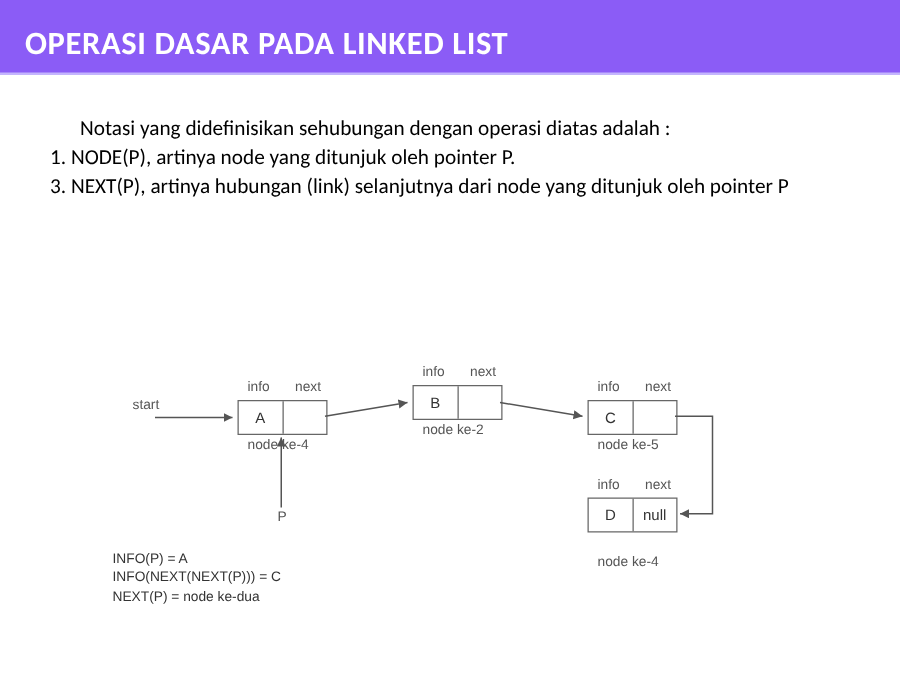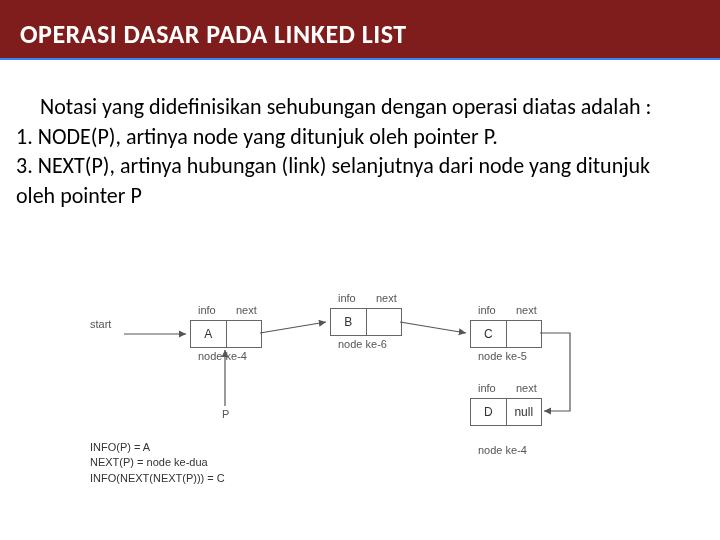--- a/index.html
+++ b/index.html
@@ -7,33 +7,33 @@
     padding: 0;
     width: 720px;
     height: 540px;
     background: #fff;
     font-family: "Calibri", "Arial", sans-serif;
     color: #000;
     position: relative;
     overflow: hidden;
   }
   .title-bar {
-    background: #7f1d1d;
+    background: #8b5cf6;
     padding: 18px 20px 8px 20px;
-    border-bottom: 2px solid #3b82f6;
+    border-bottom: 2px solid #c4b5fd;
   }
   .title {
     color: #fff;
     font-size: 26px;
     font-weight: bold;
     letter-spacing: 0.5px;
   }
   .body-text {
-    padding: 32px 40px 0 16px;
-    font-size: 22px;
+    padding: 32px 40px 0 40px;
+    font-size: 17px;
     line-height: 1.35;
   }
   .indent { margin-left: 24px; }
   .diagram {
     position: absolute;
     left: 90px;
     top: 300px;
     width: 600px;
     height: 230px;
     font-family: Arial, sans-serif;
@@ -86,38 +86,38 @@
 </div>
 
 <div class="body-text">
   <div class="indent">Notasi yang didefinisikan sehubungan dengan operasi diatas adalah :</div>
   <div>1. NODE(P), artinya node yang ditunjuk oleh pointer P.</div>
   <div>3. NEXT(P), artinya hubungan (link) selanjutnya dari node yang ditunjuk oleh pointer P</div>
 </div>
 
 <div class="diagram">
 
-  <div class="lbl" style="left:0px; top:18px;">start</div>
+  <div class="lbl" style="left:16px; top:18px;">start</div>
   <div class="start-box" style="left:30px; top:28px;"></div>
 
   <div class="lbl" style="left:108px; top:4px;">info</div>
   <div class="lbl" style="left:146px; top:4px;">next</div>
   <div class="node" style="left:100px; top:20px;">
     <div class="cell">A</div>
     <div class="cell"></div>
   </div>
   <div class="lbl" style="left:108px; top:50px;">node ke-4</div>
 
   <div class="lbl" style="left:248px; top:-8px;">info</div>
   <div class="lbl" style="left:286px; top:-8px;">next</div>
   <div class="node" style="left:240px; top:8px;">
     <div class="cell">B</div>
     <div class="cell"></div>
   </div>
-  <div class="lbl" style="left:248px; top:38px;">node ke-6</div>
+  <div class="lbl" style="left:248px; top:38px;">node ke-2</div>
 
   <div class="lbl" style="left:388px; top:4px;">info</div>
   <div class="lbl" style="left:426px; top:4px;">next</div>
   <div class="node" style="left:380px; top:20px;">
     <div class="cell">C</div>
     <div class="cell"></div>
   </div>
   <div class="lbl" style="left:388px; top:50px;">node ke-5</div>
 
   <div class="lbl" style="left:388px; top:82px;">info</div>
@@ -143,16 +143,16 @@
 
     <line x1="310" y1="22" x2="376" y2="33" stroke="#555" stroke-width="1.2" marker-end="url(#ah)"></line>
 
     <path d="M450,33 L480,33 L480,111 L454,111" fill="none" stroke="#555" stroke-width="1.2" marker-end="url(#ah)"></path>
 
     <line x1="135" y1="106" x2="135" y2="50" stroke="#555" stroke-width="1.2" marker-end="url(#ah)"></line>
   </svg>
 
   <div class="legend">
     <div>INFO(P) = A</div>
+    <div>INFO(NEXT(NEXT(P))) = C</div>
     <div>NEXT(P) = node ke-dua</div>
-    <div>INFO(NEXT(NEXT(P))) = C</div>
   </div>
 </div>
 
 </body></html>

